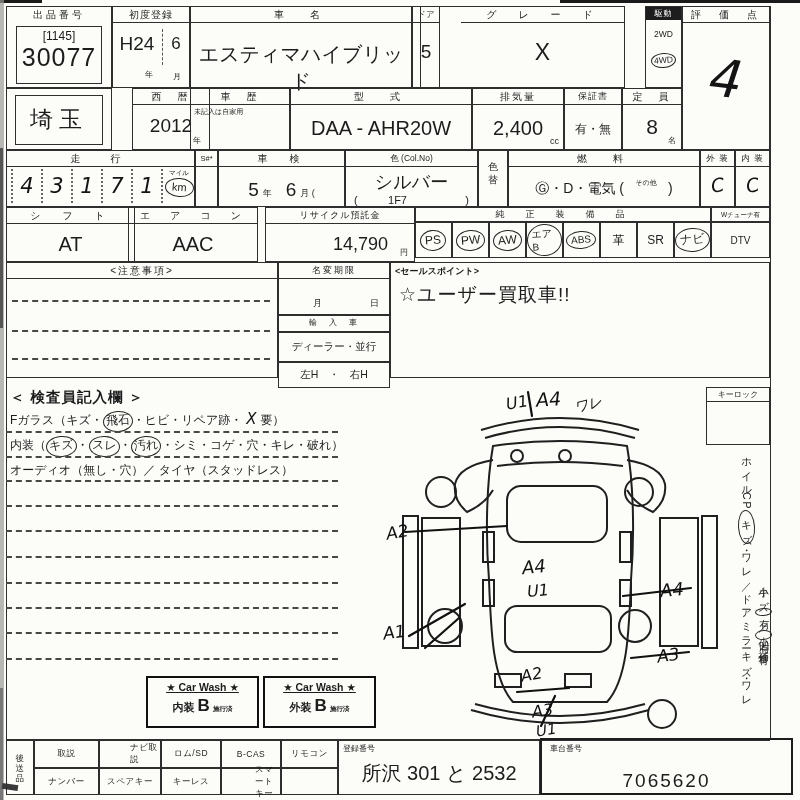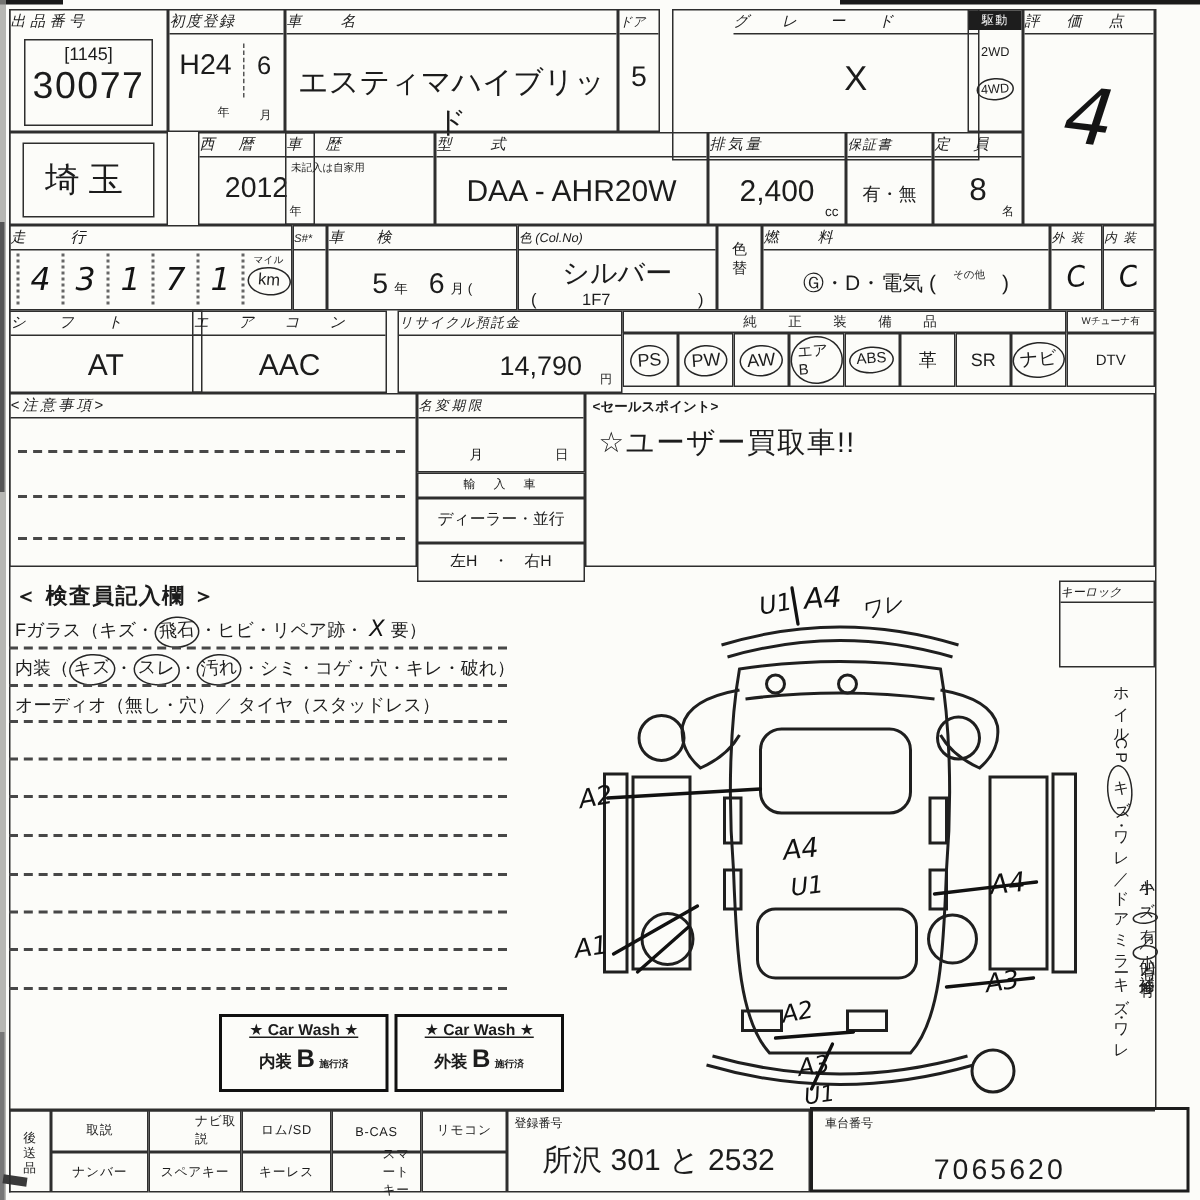--- a/index.html
+++ b/index.html
@@ -1,21 +1,21 @@
 <!DOCTYPE html>
 <html><head>
 <meta charset="utf-8">
 <style>
   html,body{margin:0;padding:0;background:#e8e8e4;}
   .sheet{position:relative;width:800px;height:800px;background:#fcfcf9;overflow:hidden;
     font-family:"Liberation Sans","DejaVu Sans",sans-serif;color:#1c1c1c;}
   .abs{position:absolute;box-sizing:border-box;}
   .cell{position:absolute;box-sizing:border-box;border:1.4px solid #2e2e2e;}
-  .hdr{font-size:10px;letter-spacing:3px;text-align:left;height:15px;line-height:15px;
-    border-bottom:1.2px solid #2e2e2e;overflow:hidden;white-space:nowrap;font-style:italic;}
+  .hdr{font-size:10px;letter-spacing:3px;text-align:center;height:15px;line-height:15px;
+    border-bottom:1.2px solid #2e2e2e;overflow:hidden;white-space:nowrap;}
   .hdr.nb{border-bottom:none;}
   .hdrdark{font-size:8px;letter-spacing:1px;text-align:center;height:13px;line-height:13px;
     background:#1d1d1d;color:#fff;overflow:hidden;}
   .ctr{text-align:center;}
   .hand{font-family:"DejaVu Sans",sans-serif;font-style:italic;color:#141414;}
   .circ{display:inline-block;border:1.7px solid #262626;border-radius:50%;
     padding:1px 4px 2px;transform:rotate(-4deg);}
   .dash{position:absolute;height:0;border-top:2px dashed #474747;}
   .digit{width:30px;text-align:center;font-size:21px;line-height:34px;
     border-right:2px dotted #666;box-sizing:border-box;}
@@ -66,21 +66,21 @@
     <span class="abs" style="right:8px;top:64px;font-size:8px;">月</span>
   </div>
   <div class="cell" style="left:190px;top:6px;width:222px;height:82px;">
     <div class="hdr" style="letter-spacing:8px;">車　名</div>
     <div class="ctr" style="font-size:20px;margin-top:18px;">エスティマハイブリッド</div>
   </div>
   <div class="cell" style="left:412px;top:6px;width:28px;height:82px;">
     <div class="hdr" style="font-size:8.5px;letter-spacing:0;">ドア</div>
     <div class="ctr" style="font-size:19px;margin-top:18px;">5</div>
   </div>
-  <div class="cell" style="left:448px;top:6px;width:205px;height:101px;padding-left:40px;">
+  <div class="cell" style="left:420px;top:6px;width:205px;height:82px;padding-left:40px;">
     <div class="hdr" style="letter-spacing:6px;">グ　レ　ー　ド</div>
     <div class="ctr" style="font-size:23px;margin-top:16px;">X</div>
   </div>
   <div class="cell" style="left:645px;top:6px;width:37px;height:82px;">
     <div class="hdrdark">駆動</div>
     <div class="ctr" style="font-size:8.5px;margin-top:9px;">2WD</div>
     <div class="ctr" style="margin-top:10px;"><span class="circ" style="font-size:8.5px;padding:1px 2px 2px;">4WD</span></div>
   </div>
   <div class="cell" style="left:682px;top:6px;width:88px;height:144px;">
     <div class="hdr" style="letter-spacing:4px;">評　価　点</div>

